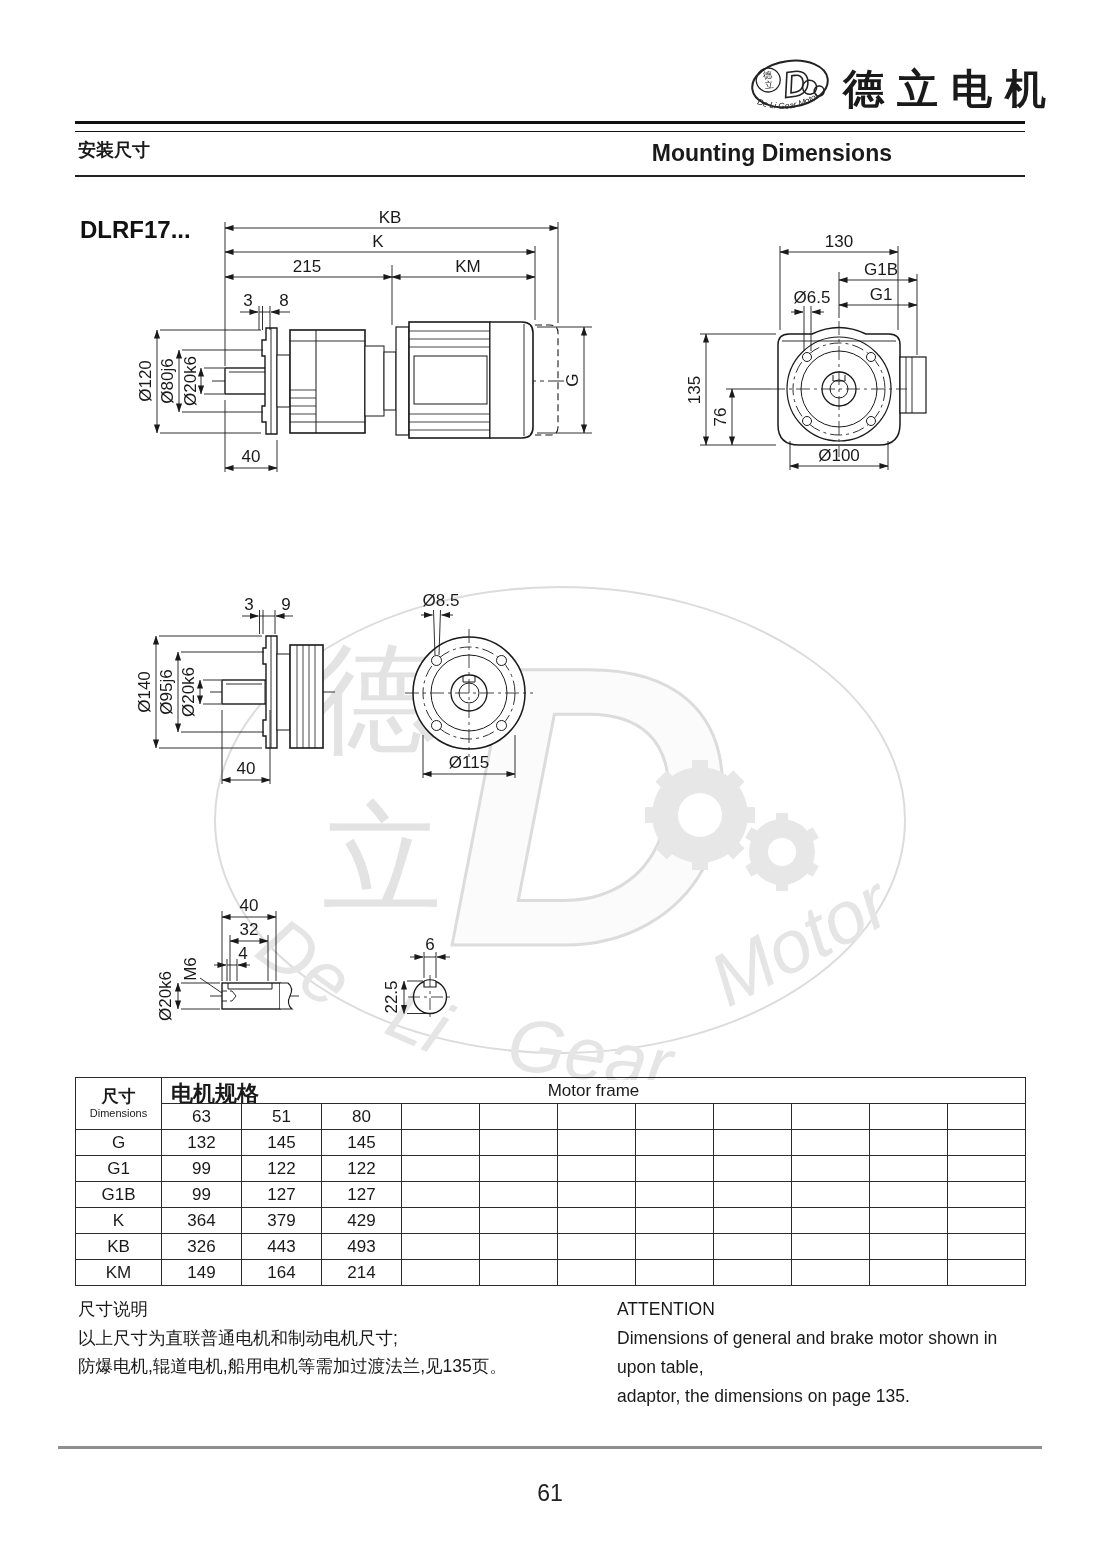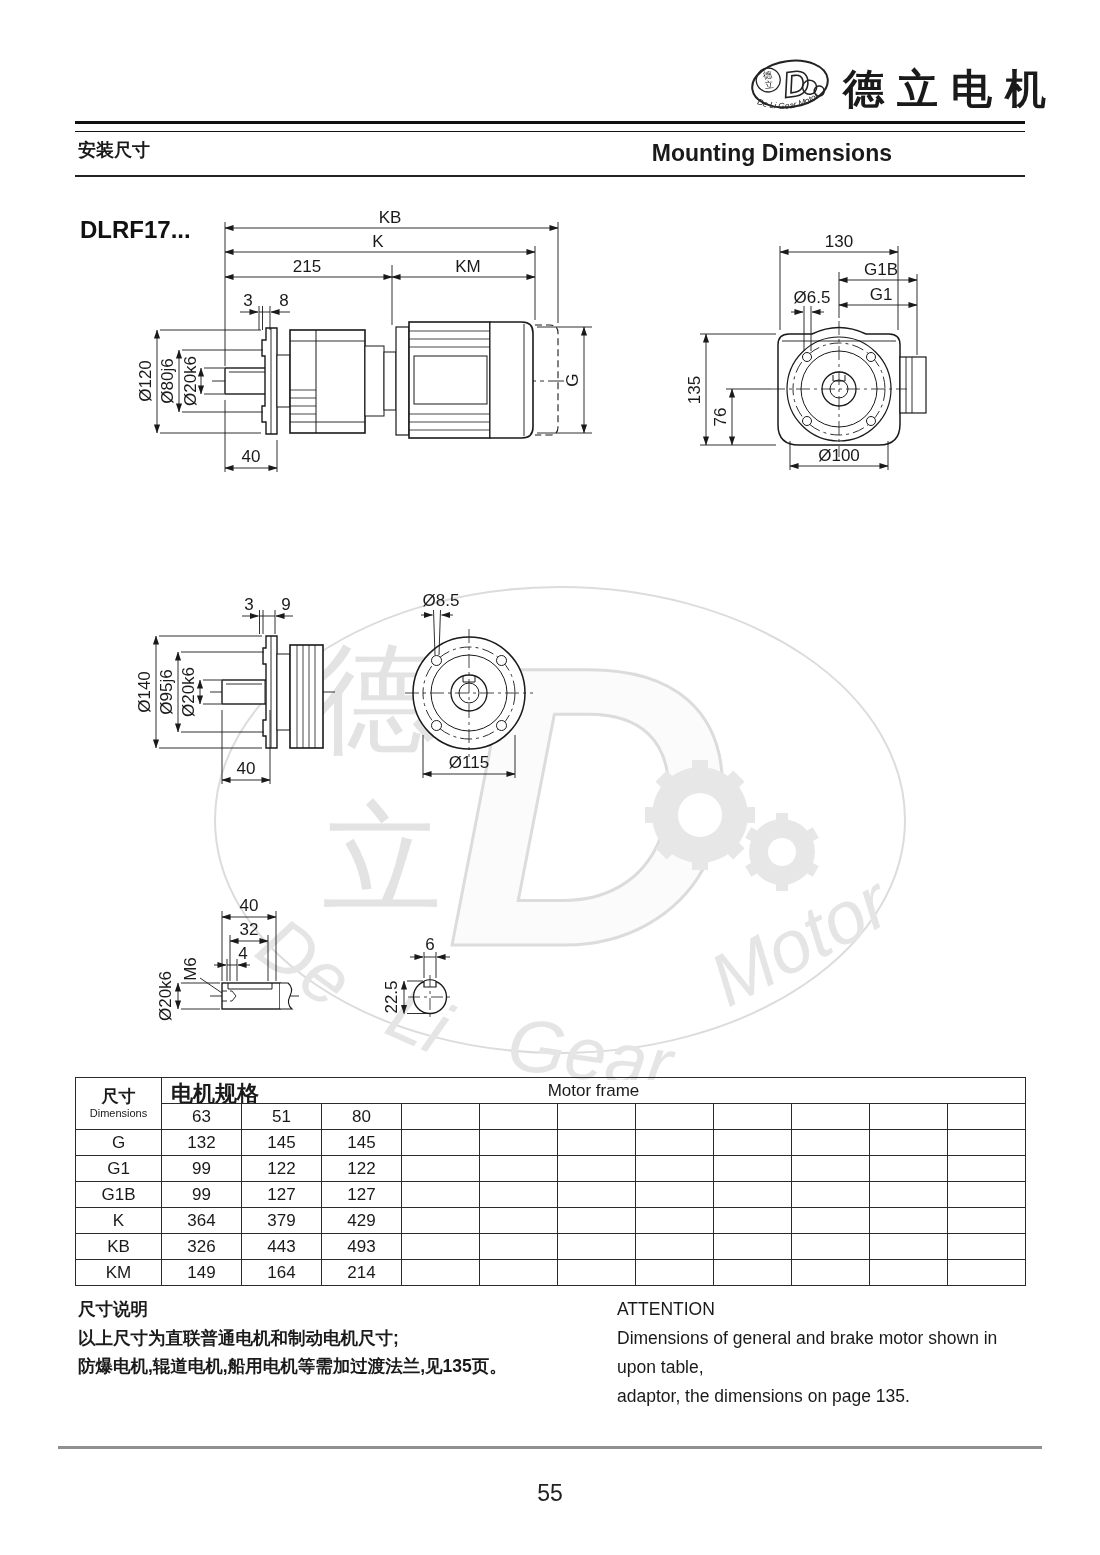--- a/index.html
+++ b/index.html
@@ -21,21 +21,21 @@
        text-align:center;font-size:17px;font-weight:normal;overflow:hidden;}
   .cell-dimhead{font-size:16px;line-height:1.15;}
   .cell-dimhead .cn{font-weight:bold;font-size:17px;}
   .cell-dimhead .en{font-size:11px;}
   .cell-motorhead{position:relative;}
   .cell-motorhead .cn{position:absolute;left:9px;top:1px;font-weight:bold;font-size:22px;}
   .cell-motorhead .en{font-size:17px;}
   th.frame{font-weight:bold;}
   td.rowlabel{font-weight:bold;}
   
-  .notes-cn{left:78px;top:1295px;width:520px;font-size:17.5px;line-height:28.5px;font-weight:bold;}
+  .notes-cn{left:78px;top:1295px;width:520px;font-size:17.5px;line-height:28.5px;}
   .notes-en{left:617px;top:1295px;width:420px;font-size:17.5px;line-height:29px;}
   .notes-en .t{font-weight:normal;}
   
   .footer-rule{left:58px;top:1446px;width:984px;height:2.5px;background:#8f8f8f;}
   .page-num{left:0;top:1480px;width:1100px;text-align:center;font-size:23px;color:#222;}
   svg text{font-family:"Liberation Sans",sans-serif;}
 </style>
 </head>
 <body>
 
@@ -500,15 +500,15 @@
     <div>以上尺寸为直联普通电机和制动电机尺寸;</div>
     <div>防爆电机,辊道电机,船用电机等需加过渡法兰,见135页。</div>
   </div>
   <div class="abs notes-en">
     <div class="t">ATTENTION</div>
     <div>Dimensions of general and brake motor shown in upon table,</div>
     <div>adaptor, the dimensions on page 135.</div>
   </div>
 
   <div class="abs footer-rule"></div>
-  <div class="abs page-num">55</div>
+  <div class="abs page-num">61</div>
 
 </div>
 
 </body></html>

